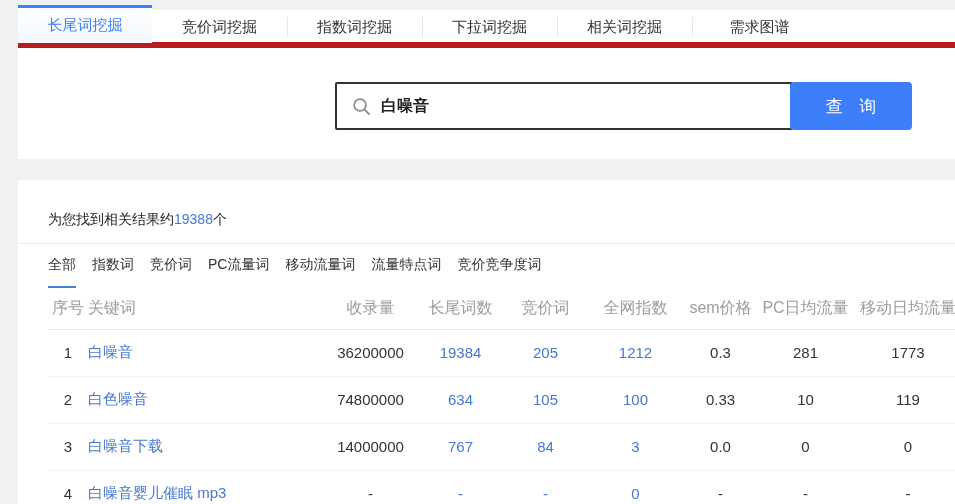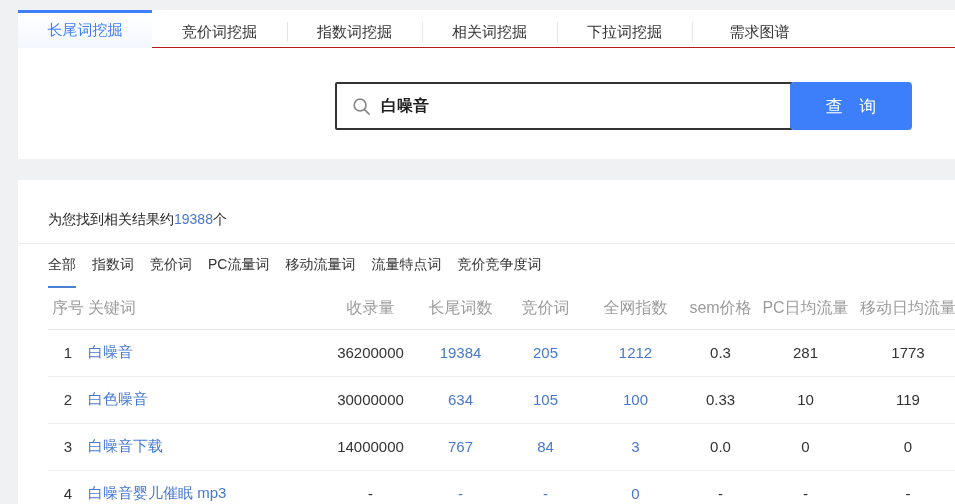--- a/index.html
+++ b/index.html
@@ -9,21 +9,21 @@
     font-family:"Liberation Sans","DejaVu Sans",sans-serif;
     color:#333;
   }
   
   .tabbar {
     margin:10px 0 0 18px;
     height:38px;
     background:#fff;
     display:flex;
     align-items:flex-end;
-    border-bottom:1px solid #b91c1c;
+    border-bottom:6px solid #b91c1c;
   }
   .top-tab {
     width:135px; height:30px;
     display:flex; align-items:center; justify-content:center;
     font-size:15px; color:#333; cursor:pointer;
     position:relative;
   }
   .top-tab.sep::before {
     content:""; position:absolute; left:0; top:5px; bottom:5px;
     width:1px; background:#e4e6ea;
@@ -85,22 +85,22 @@
   td .kw-link { color:#4678d2; text-decoration:none; cursor:pointer; }
   td.blue { color:#4678d2; cursor:pointer; }
 </style>
 </head>
 <body>
 
 <div class="tabbar" id="tabbar">
     <div class="top-tab active">长尾词挖掘</div>
     <div class="top-tab">竞价词挖掘</div>
     <div class="top-tab sep">指数词挖掘</div>
+    <div class="top-tab sep">下拉词挖掘</div>
     <div class="top-tab sep">相关词挖掘</div>
-    <div class="top-tab sep">下拉词挖掘</div>
     <div class="top-tab sep">需求图谱</div>
   </div>
 
 <div class="search-panel">
   <div class="search-group">
     <div class="search-field">
       <span class="icon-wrap">
         <svg width="19" height="19" viewBox="0 0 20 20" fill="none">
           <circle cx="8.5" cy="8.5" r="6.2" stroke="#8a8a8a" stroke-width="1.8"></circle>
           <line x1="13.2" y1="13.2" x2="18" y2="18" stroke="#8a8a8a" stroke-width="1.8" stroke-linecap="round"></line>
@@ -159,21 +159,21 @@
             <td class="blue">19384</td>
             <td class="blue">205</td>
             <td class="blue">1212</td>
             <td class="">0.3</td>
             <td class="">281</td>
             <td class="">1773</td>
           </tr>
           <tr>
             <td>2</td>
             <td class="left"><span class="kw-link">白色噪音</span></td>
-            <td class="">30000000</td>
+            <td class="">74800000</td>
             <td class="blue">634</td>
             <td class="blue">105</td>
             <td class="blue">100</td>
             <td class="">0.33</td>
             <td class="">10</td>
             <td class="">119</td>
           </tr>
           <tr>
             <td>3</td>
             <td class="left"><span class="kw-link">白噪音下载</span></td>

